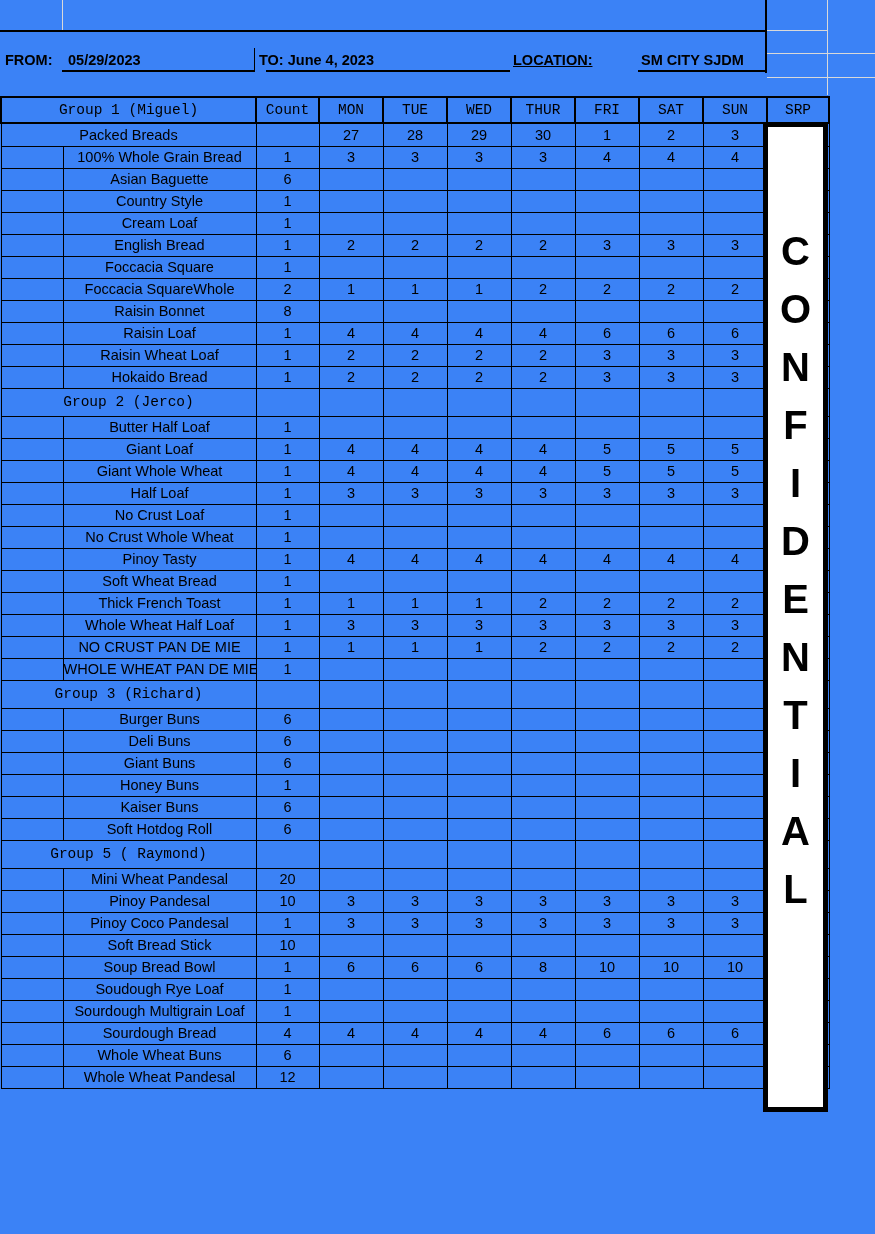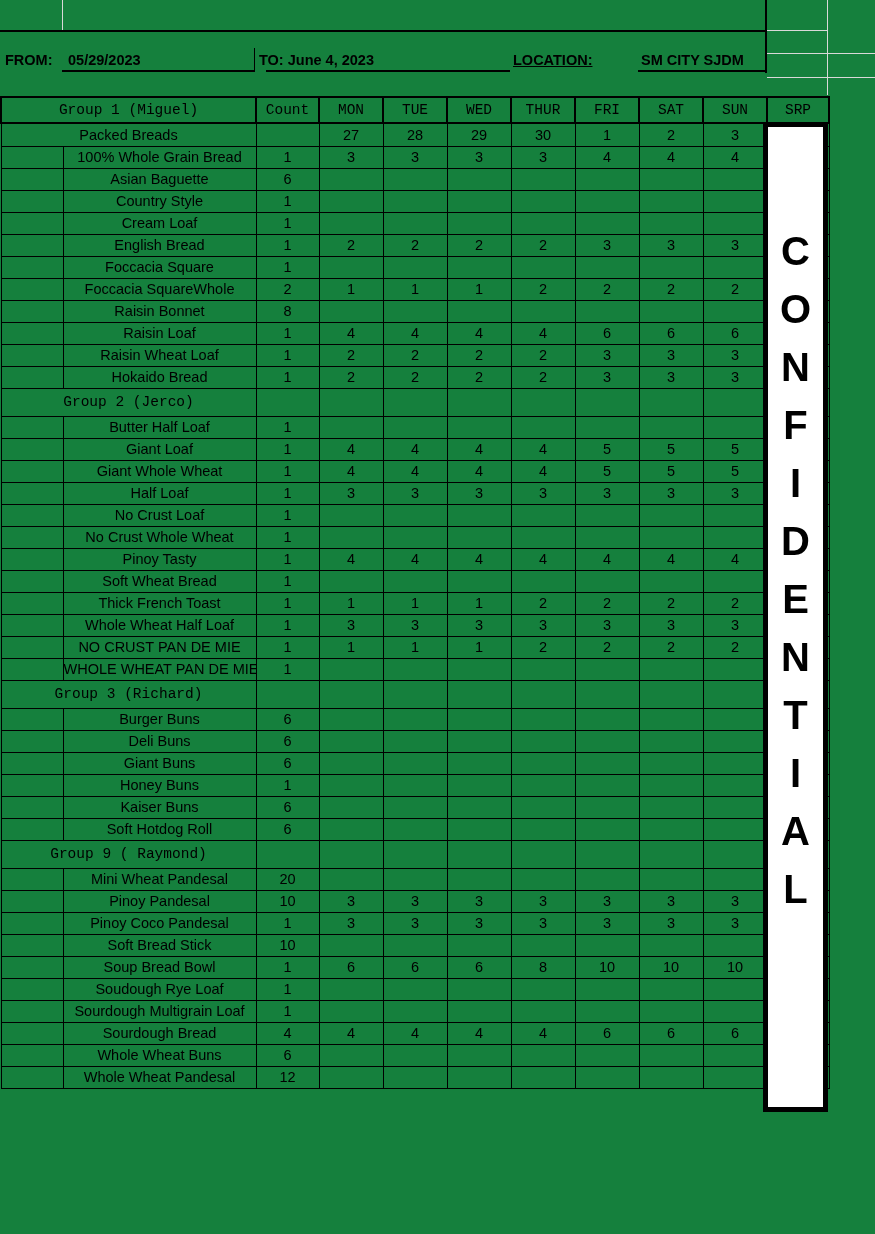--- a/index.html
+++ b/index.html
@@ -1,20 +1,20 @@
 <!DOCTYPE html>
 <html><head>
 <meta charset="utf-8">
 <style>
   html, body { margin: 0; padding: 0; background: #ffffff; }
   .page {
     position: relative;
     width: 875px;
     height: 1234px;
-    background: #15803d;
+    background: #3b82f6;
     overflow: hidden;
     font-family: "Liberation Sans", sans-serif;
     color: #000000;
   }
   .gridline { position: absolute; background: #d9d9d9; }
   .blackline { position: absolute; background: #000000; }
 
   
   .toprow-text {
     position: absolute;
@@ -550,21 +550,21 @@
           <td></td>
           <td></td>
           <td></td>
           <td></td>
           <td></td>
           <td></td>
           <td></td>
           <td class="srp-cell"></td>
         </tr>
         <tr class="group-header-row">
-          <td class="group-label" colspan="2">Group 9 ( Raymond)</td>
+          <td class="group-label" colspan="2">Group 5 ( Raymond)</td>
           <td></td>
           <td></td>
           <td></td>
           <td></td>
           <td></td>
           <td></td>
           <td></td>
           <td></td>
           <td class="srp-cell"></td>
         </tr>

